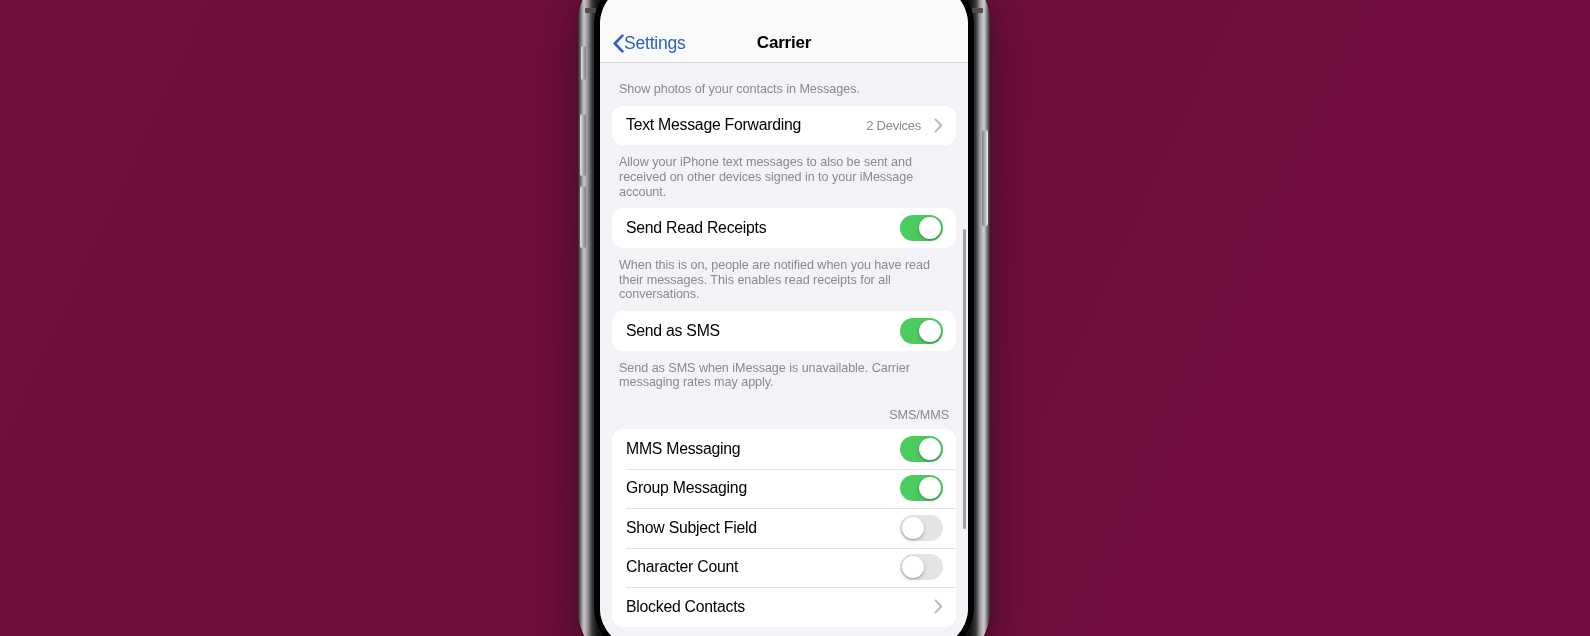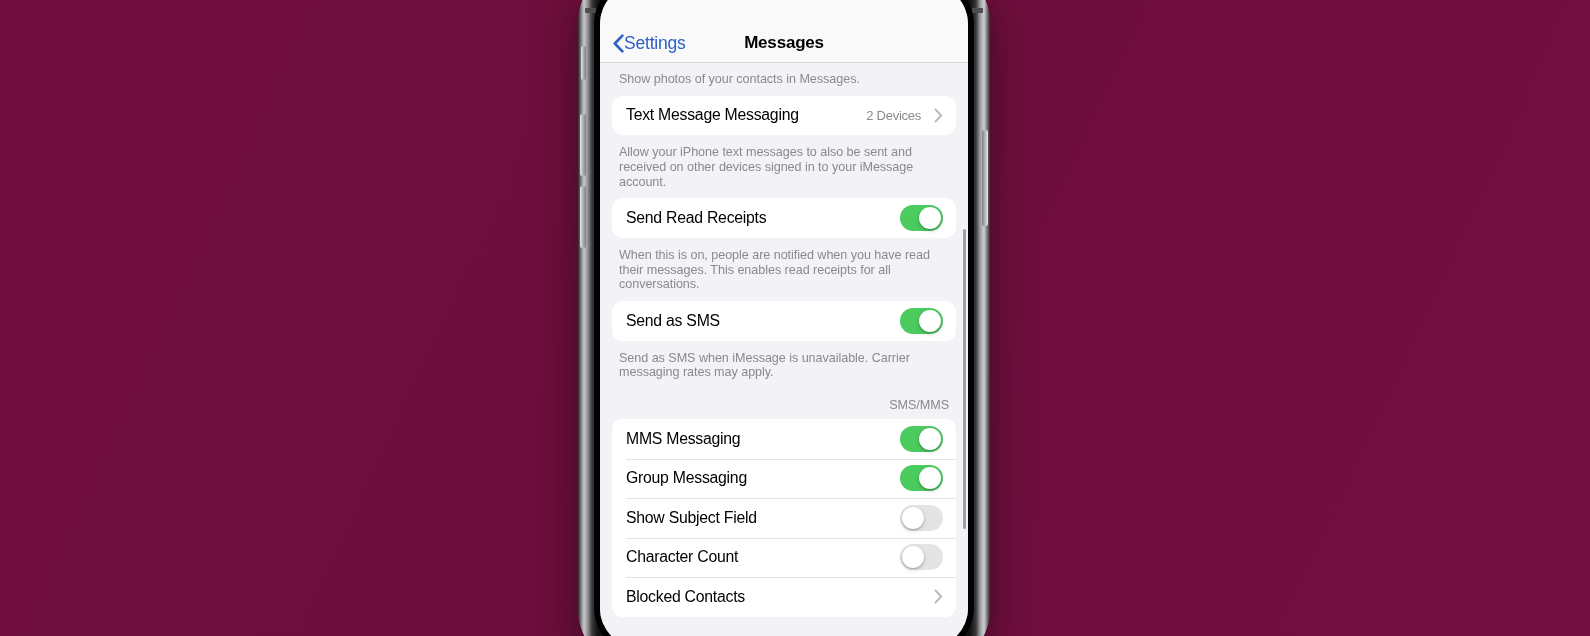--- a/index.html
+++ b/index.html
@@ -155,21 +155,21 @@
   
   .footnote {
     color: #8A8A8E;
     font-size: 12.6px;
     line-height: 1.17;
     letter-spacing: -0.05px;
     padding: 0 18px 0 19px;
     margin-top: 10px;
     margin-bottom: 9px;
   }
-  .footnote.tight { margin-top: 9px; }
+  .footnote.tight { margin-top: 19px; }
 
   
   .group-header {
     color: #8A8A8E;
     font-size: 12.6px;
     letter-spacing: -0.05px;
     padding: 0 19px;
     margin-top: 18px;
     margin-bottom: 7px;
     text-align: right;
@@ -275,30 +275,30 @@
 
     <div class="navbar">
       <div class="nav-back">
         <span class="chev-back">
           <svg viewBox="0 0 11 19" width="11" height="19" aria-hidden="true">
             <polyline points="9.4,1.6 1.8,9.5 9.4,17.4" fill="none" stroke="#2C5FC9" stroke-width="2.6" stroke-linecap="round" stroke-linejoin="round"></polyline>
           </svg>
         </span>
         <span class="nav-back-label">Settings</span>
       </div>
-      <div class="nav-title">Messages</div>
+      <div class="nav-title">Carrier</div>
     </div>
 
     <div class="content">
 
       <div class="footnote tight">Show photos of your contacts in Messages.</div>
 
       <div class="card">
         <div class="row">
-          <span class="row-label">Text Message Messaging</span>
+          <span class="row-label">Text Message Forwarding</span>
           <span class="row-value">2 Devices</span>
           <span class="chev-right">
             <svg viewBox="0 0 9 15" width="9" height="15" aria-hidden="true">
               <polyline points="1.4,1.4 7.2,7.5 1.4,13.6" fill="none" stroke="#B8B8BD" stroke-width="1.9" stroke-linecap="round" stroke-linejoin="round"></polyline>
             </svg>
           </span>
         </div>
       </div>
       <div class="footnote">Allow your iPhone text messages to also be sent and received on other devices signed in to your iMessage account.</div>
 

